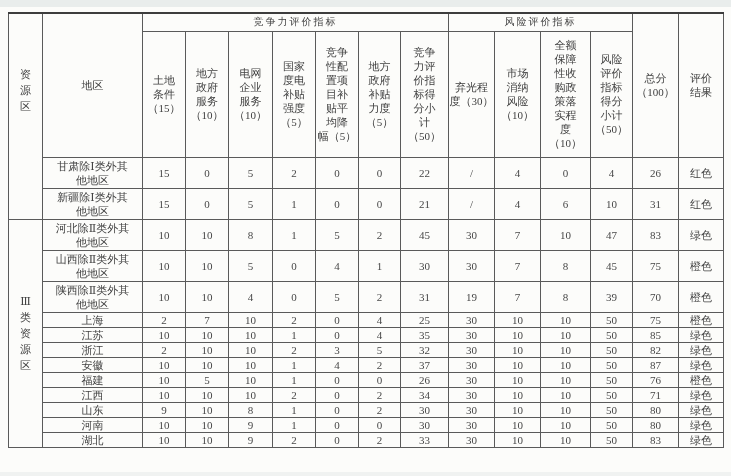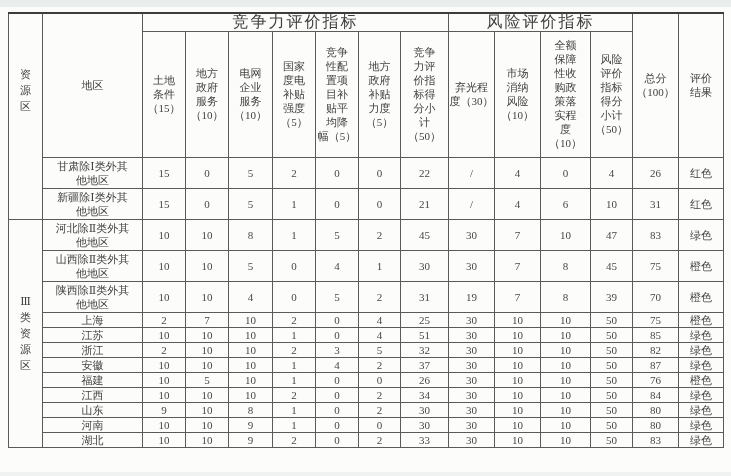--- a/index.html
+++ b/index.html
@@ -22,21 +22,21 @@
     border:1px solid #5a5a5a;
     text-align:center;vertical-align:middle;
     font-size:11px;line-height:14px;
     padding:0;overflow:hidden;
     white-space:pre-line;
   }
   tr.r-group{height:18px;}
   tr.r-head{height:126px;}
   tr.r-two{height:31px;}
   tr.r-one{height:15px;margin-top:38px;}
-  td.group-h{font-size:16px;letter-spacing:2px;}
+  td.group-h{font-size:10px;letter-spacing:2px;}
   td.c-zone{
     vertical-align:top;padding-top:52px;line-height:16px;
     border-bottom:1px solid #5a5a5a;
   }
   td.c-zone3{line-height:16px;}
   td.c-region{font-size:11px;line-height:14px;}
   td.c-val{font-size:11px;color:#474747;}
   td.col-h{line-height:14px;}
 </style>
 </head>
@@ -241,21 +241,21 @@
           <td class="c-val">橙色</td>
         </tr>
         <tr class="r-one">
           <td class="c-region">江苏</td>
           <td class="c-val">10</td>
           <td class="c-val">10</td>
           <td class="c-val">10</td>
           <td class="c-val">1</td>
           <td class="c-val">0</td>
           <td class="c-val">4</td>
-          <td class="c-val">51</td>
+          <td class="c-val">35</td>
           <td class="c-val">30</td>
           <td class="c-val">10</td>
           <td class="c-val">10</td>
           <td class="c-val">50</td>
           <td class="c-val">85</td>
           <td class="c-val">绿色</td>
         </tr>
         <tr class="r-one">
           <td class="c-region">浙江</td>
           <td class="c-val">2</td>
@@ -310,21 +310,21 @@
           <td class="c-val">10</td>
           <td class="c-val">10</td>
           <td class="c-val">2</td>
           <td class="c-val">0</td>
           <td class="c-val">2</td>
           <td class="c-val">34</td>
           <td class="c-val">30</td>
           <td class="c-val">10</td>
           <td class="c-val">10</td>
           <td class="c-val">50</td>
-          <td class="c-val">84</td>
+          <td class="c-val">71</td>
           <td class="c-val">绿色</td>
         </tr>
         <tr class="r-one">
           <td class="c-region">山东</td>
           <td class="c-val">9</td>
           <td class="c-val">10</td>
           <td class="c-val">8</td>
           <td class="c-val">1</td>
           <td class="c-val">0</td>
           <td class="c-val">2</td>

